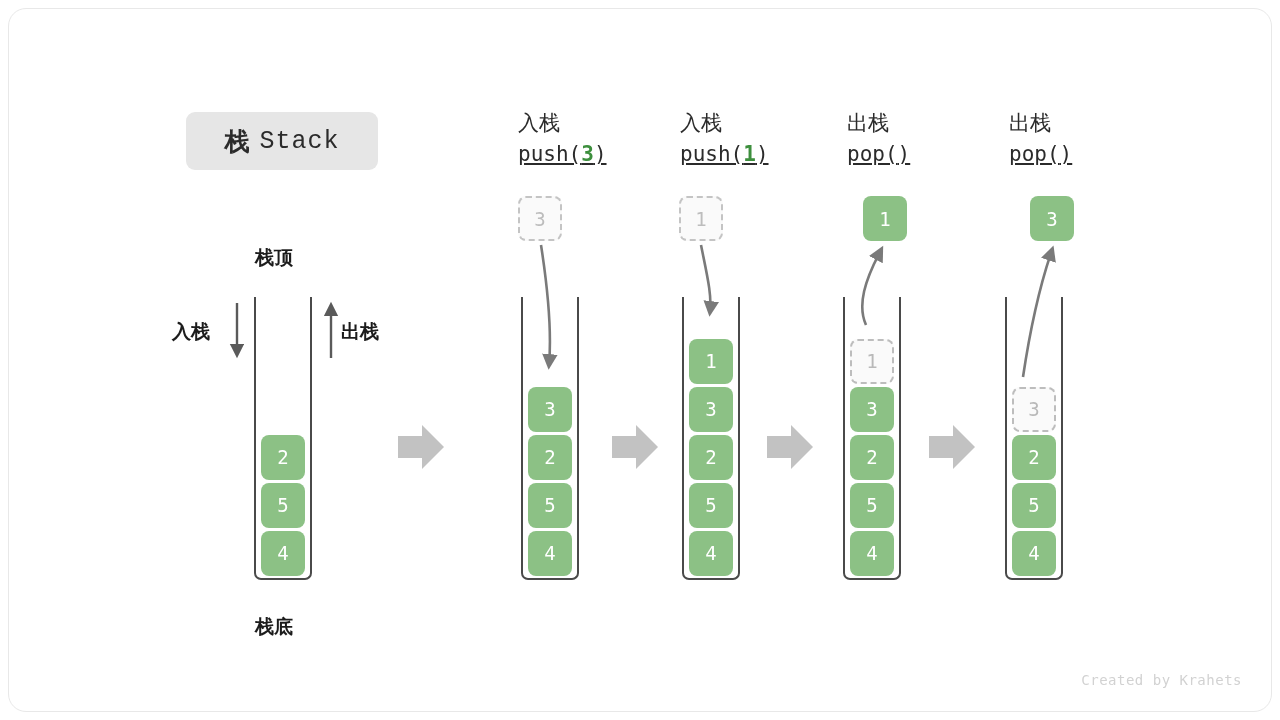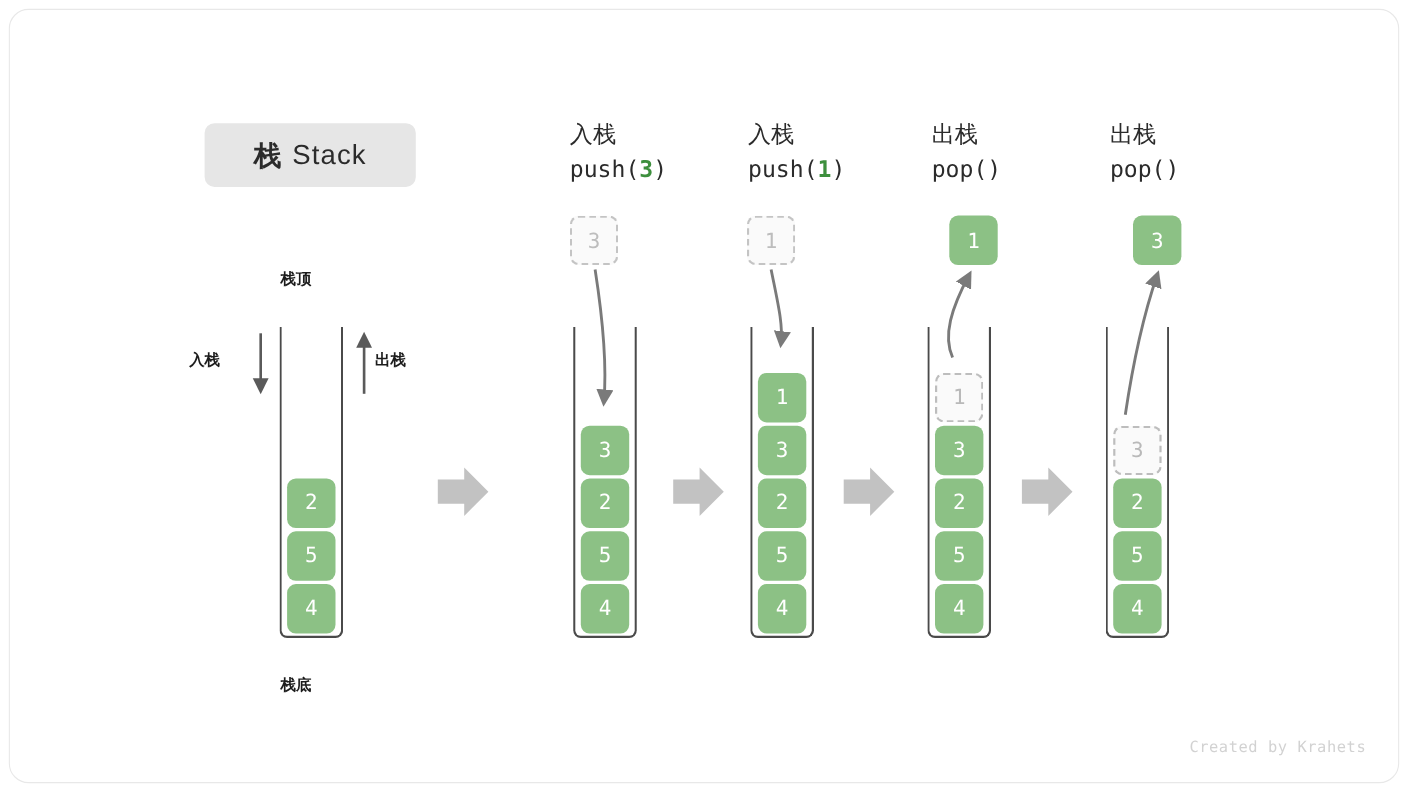--- a/index.html
+++ b/index.html
@@ -48,29 +48,29 @@
     color: #2b2b2b;
   }
   .title-cn {
     font-size: 25px;
     font-weight: bold;
     font-family: "Liberation Sans", sans-serif;
     letter-spacing: 1px;
   }
   .title-en {
     font-size: 25px;
-    font-family: Liberation Sans, sans-serif;
+    font-family: Liberation Mono, monospace;
     letter-spacing: 1px;
   }
 
   
   .lbl {
     position: absolute;
     color: #1c1c1c;
-    font-size: 14px;
+    font-size: 19px;
     font-weight: bold;
     white-space: nowrap;
   }
   #label-top   { left: 255px; top: 245px; }
   #label-bottom{ left: 255px; top: 614px; }
   #label-push-side { left: 172px; top: 319px; }
   #label-pop-side  { left: 341px; top: 319px; }
 
   
   .op-caption {
@@ -80,20 +80,21 @@
   }
   .op-cn {
     font-size: 21px;
     font-family: "Liberation Sans", sans-serif;
     line-height: 30px;
   }
   .op-code {
     font-size: 21px;
     font-family: "DejaVu Sans Mono", monospace;
     line-height: 32px;
+    text-decoration: underline;
   }
   .op-code .arg { color: #3d8f3d; font-weight: bold; }
 
   
   .stack {
     position: absolute;
     width: 58px;
   }
   .stack .wall {
     position: absolute;

